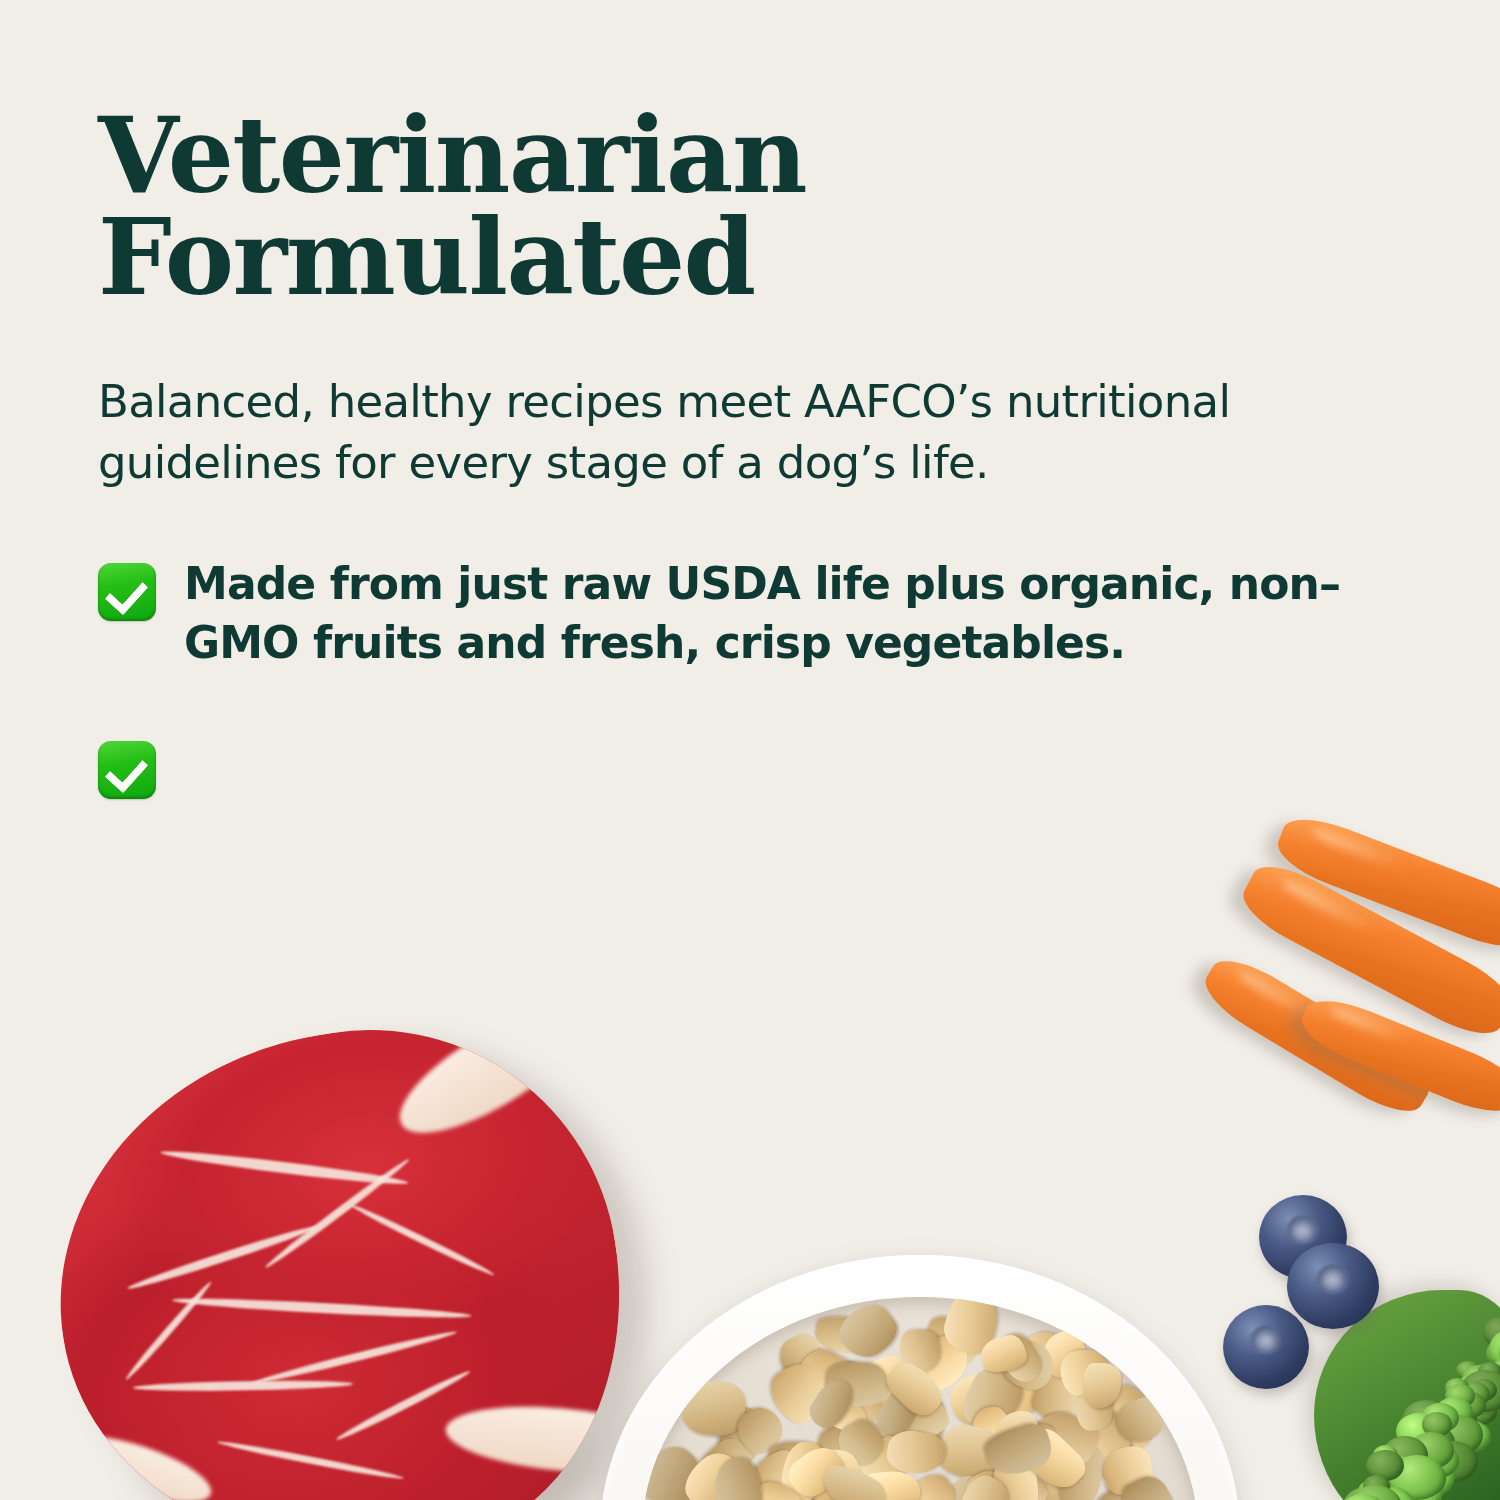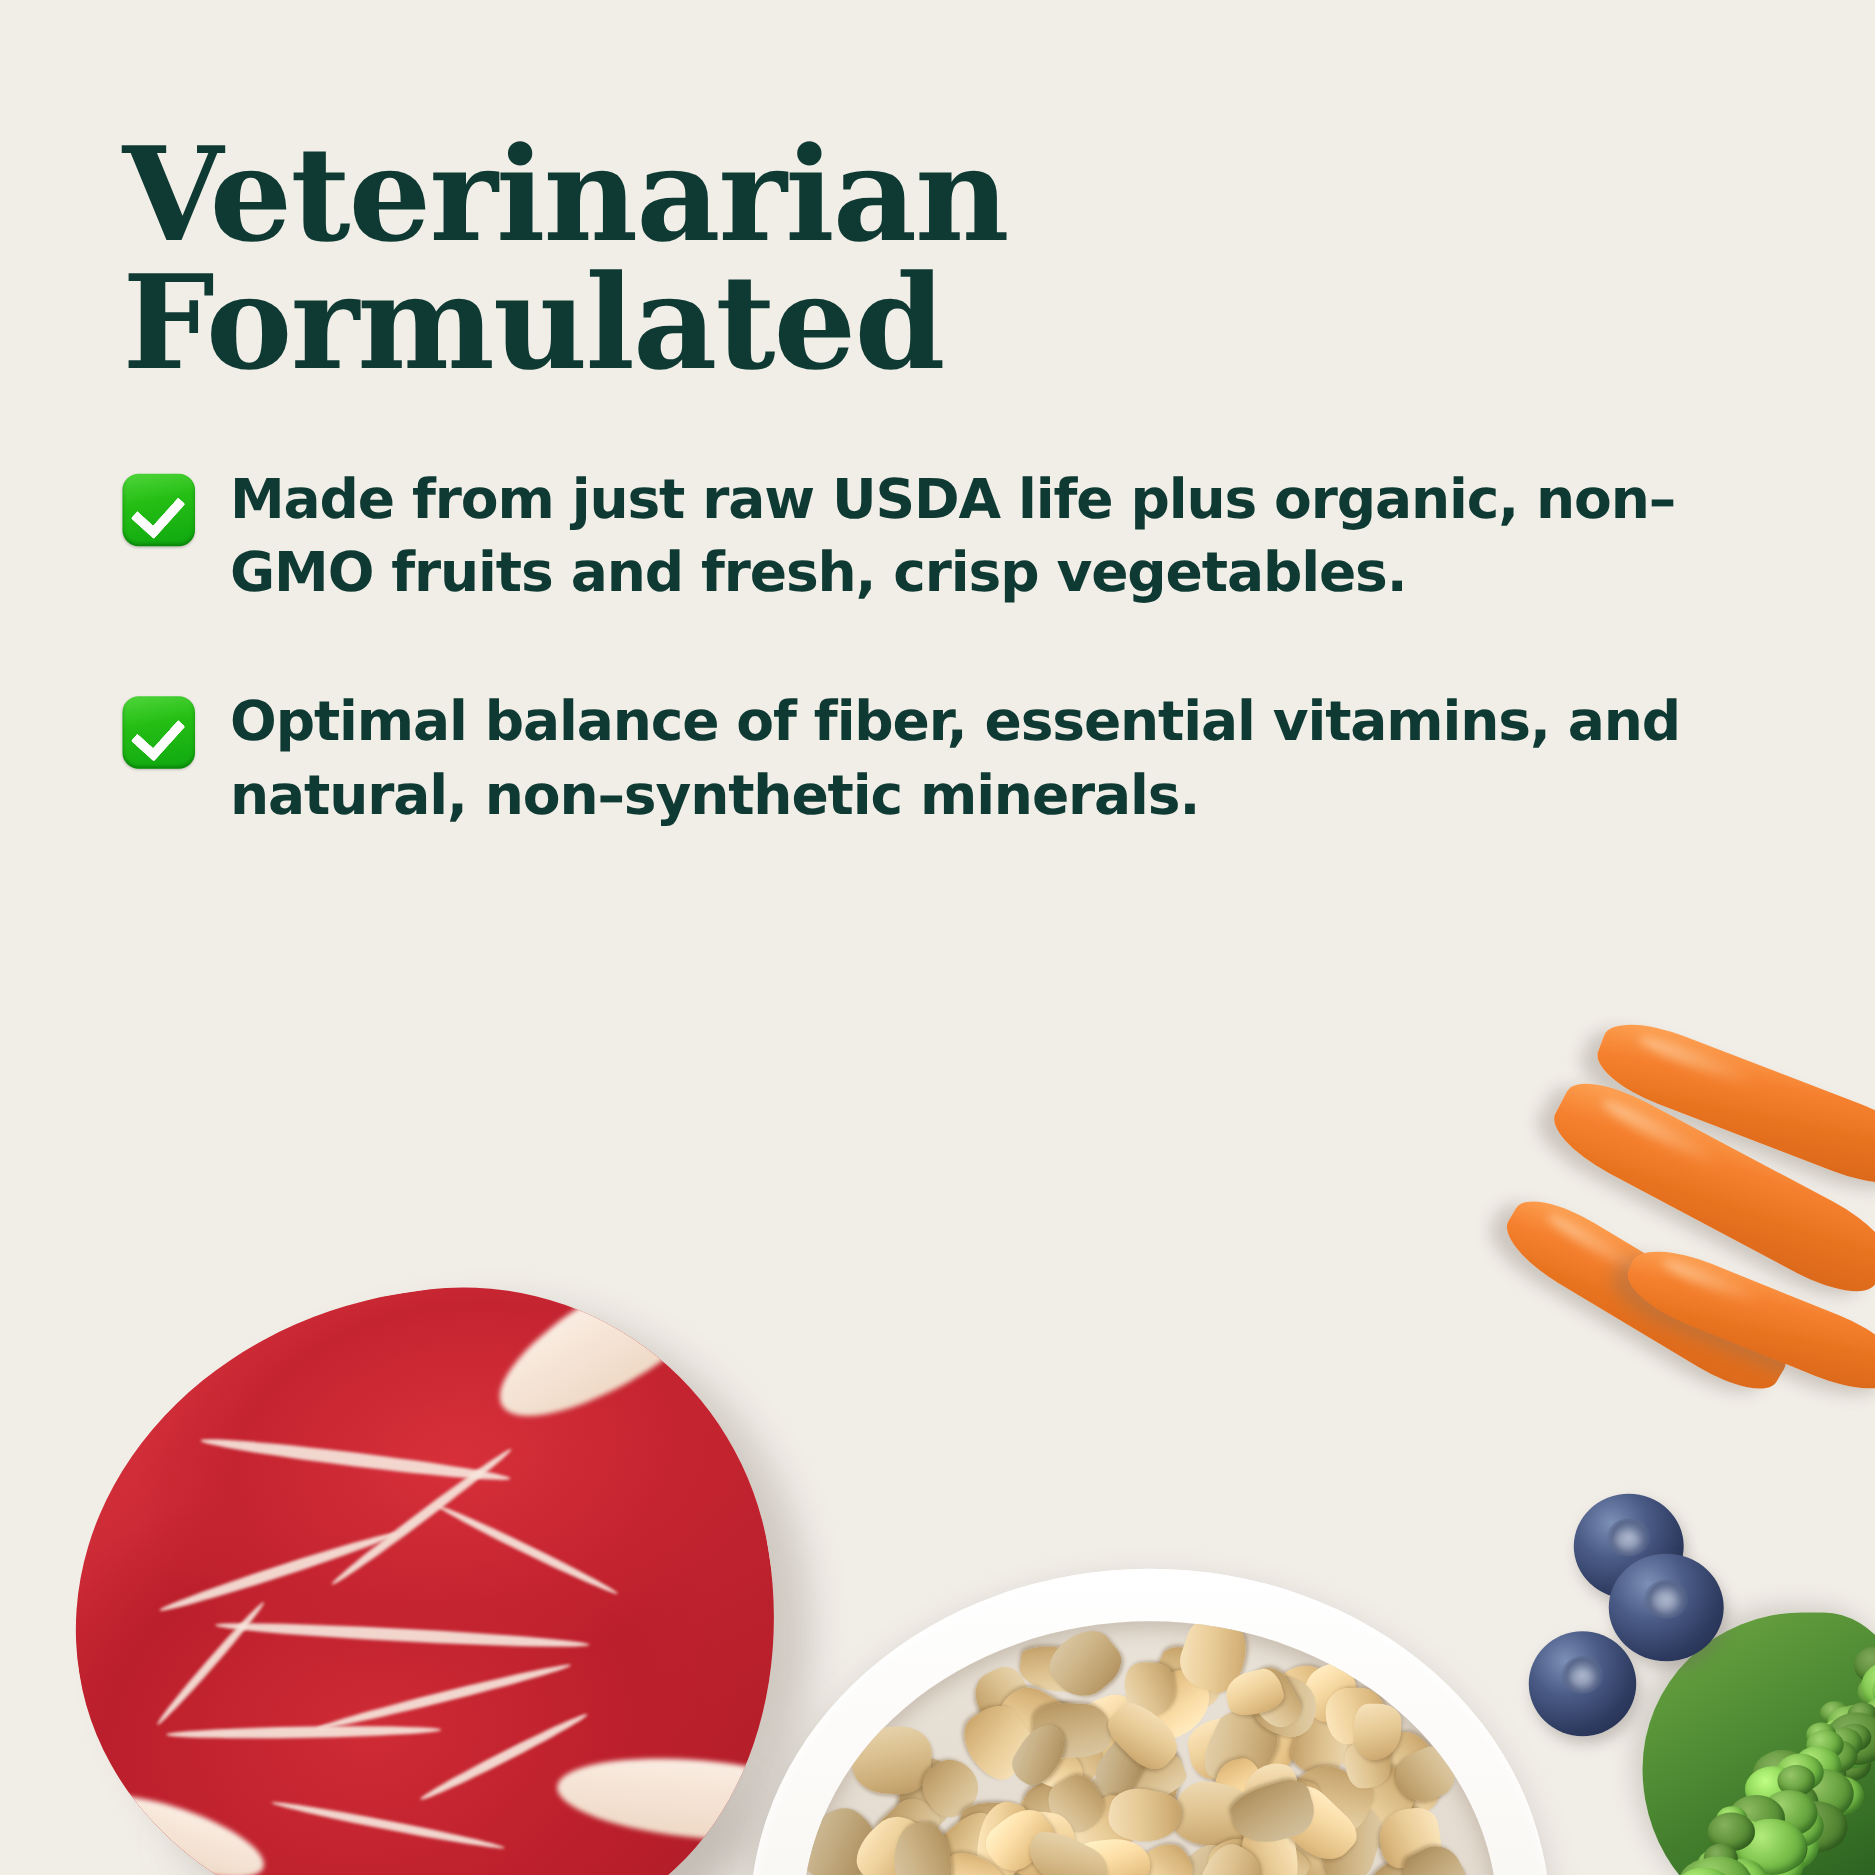--- a/index.html
+++ b/index.html
@@ -401,29 +401,29 @@
       <div class="frill" style="left: 38.6814px; top: 195.322px; width: 27.421px; height: 22.4852px; filter: brightness(0.86);"></div>
       <div class="frill" style="left: 24.1798px; top: 205.113px; width: 53.4836px; height: 43.8565px; filter: brightness(1.04);"></div>
       <div class="frill" style="left: 15.1813px; top: 213.666px; width: 47.4799px; height: 38.9335px; filter: brightness(1.19);"></div>
     </div>
 
   <div class="copy">
 
     <h1 class="headline">Veterinarian
 Formulated</h1>
 
+    <p class="intro">Balanced, healthy recipes meet AAFCO’s nutritional guidelines for every stage of a dog’s life.</p>
 
     <div class="bullets">
 
       <div class="bullet-row">
         <span class="check-badge"></span>
         <span class="bullet-text">Made from just raw USDA life plus organic, non–GMO fruits and fresh, crisp vegetables.</span>
       </div>
 
       <div class="bullet-row">
         <span class="check-badge"></span>
-        <span class="bullet-text">Optimal balance of fiber, essential vitamins, and natural, non–synthetic minerals.</span>
       </div>
 
     </div>
   </div>
 
 </div>
 
 </body></html>

